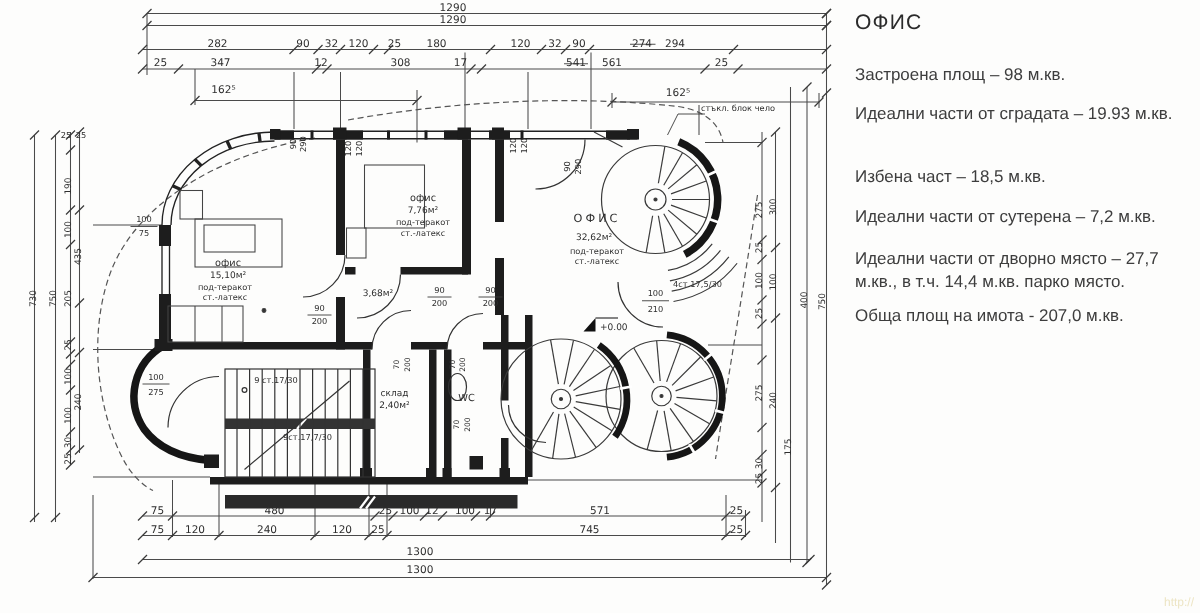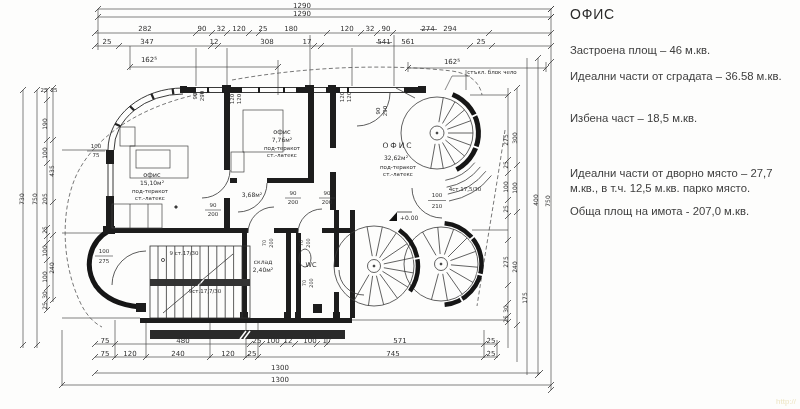--- a/index.html
+++ b/index.html
@@ -470,21 +470,22 @@
         <text x="311" y="267" font-size="6.5" text-anchor="middle">WC</text>
         <text x="184" y="255" font-size="5.5" text-anchor="middle">9 ст.17/30</text>
         <text x="205" y="293" font-size="5.5" text-anchor="middle">9ст.17,7/30</text>
         <text x="465" y="191" font-size="5.5" text-anchor="middle">4ст.17,5/30</text>
         <text x="400" y="220" font-size="6" text-anchor="start">+0.00</text>
       </g>
   </svg>
 
   <div class="panel">
     <h1>ОФИС</h1>
-    <p class="l1">Застроена площ – 46 м.кв.</p>
-    <p class="l2">Идеални части от сградата – 36.58 м.кв.</p>
+    <p class="l1">Застроена площ – 98 м.кв.</p>
+    <p class="l2">Идеални части от сградата – 19.93 м.кв.</p>
     <p class="l3">Избена част – 18,5 м.кв.</p>
-    <p class="l5">Идеални части от дворно място – 27,7 м.кв., в т.ч. 12,5 м.кв. парко място.</p>
+    <p class="l4">Идеални части от сутерена – 7,2 м.кв.</p>
+    <p class="l5">Идеални части от дворно място – 27,7 м.кв., в т.ч. 14,4 м.кв. парко място.</p>
     <p class="l6">Обща площ на имота - 207,0 м.кв.</p>
   </div>
 
   <div class="watermark">http://</div>
 </div>
 
 </body></html>

